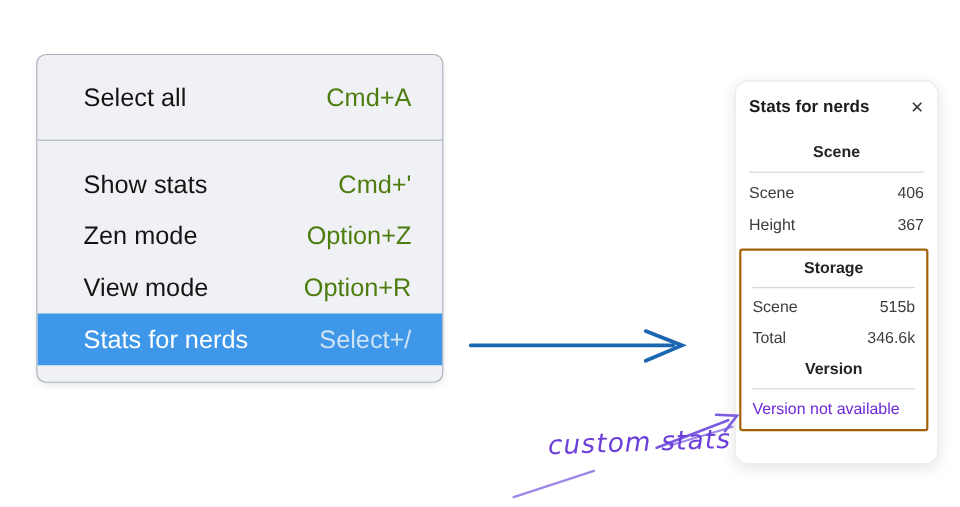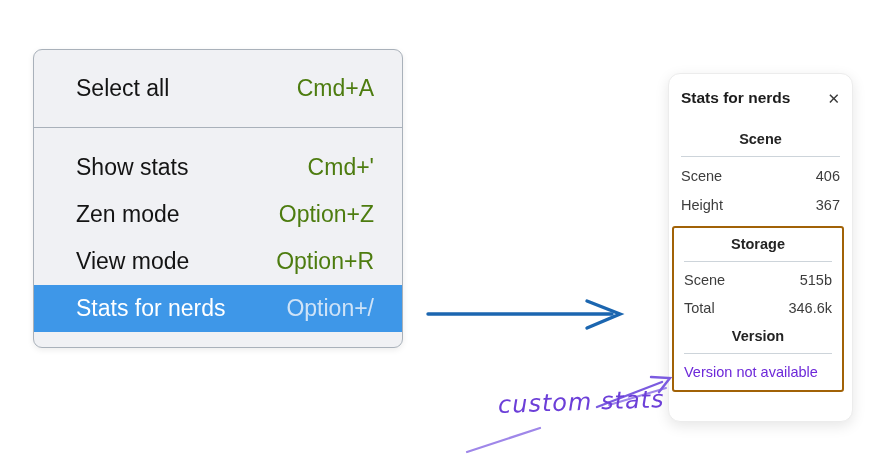--- a/index.html
+++ b/index.html
@@ -82,21 +82,21 @@
       <div class="menu-item">
         <span class="mi-label">Zen mode</span>
         <span class="mi-shortcut">Option+Z</span>
       </div>
       <div class="menu-item">
         <span class="mi-label">View mode</span>
         <span class="mi-shortcut">Option+R</span>
       </div>
       <div class="menu-item selected">
         <span class="mi-label">Stats for nerds</span>
-        <span class="mi-shortcut">Option+/</span>
+        <span class="mi-shortcut">Select+/</span>
       </div>
     </div>
   </div>
 
   <div class="panel">
     <div class="panel-head">
       <span class="panel-title">Stats for nerds</span>
       <span class="close">✕</span>
     </div>
 

